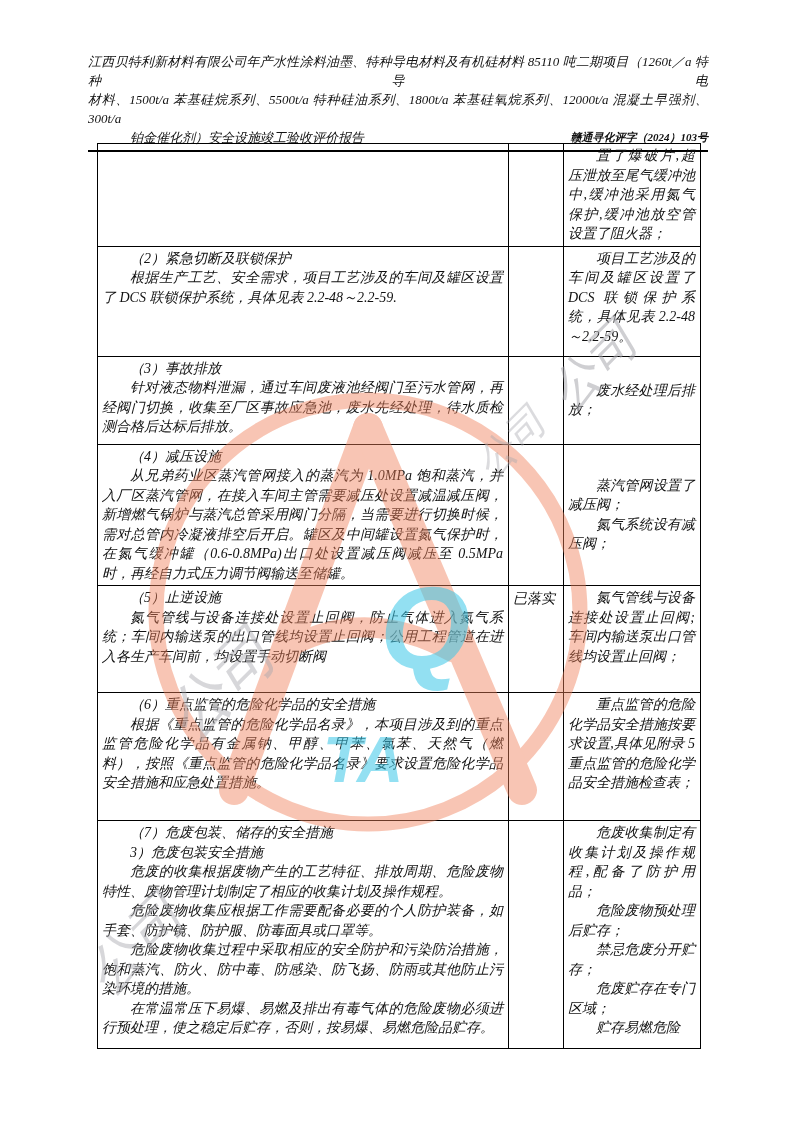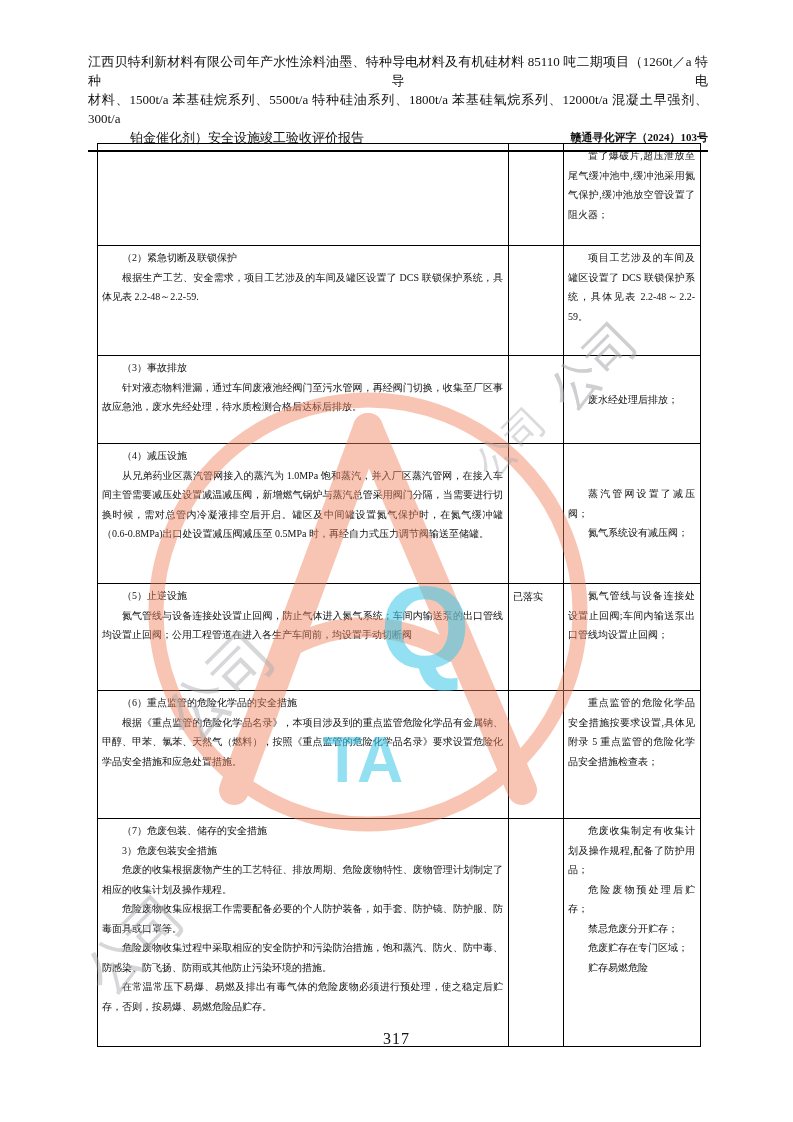--- a/index.html
+++ b/index.html
@@ -4,35 +4,36 @@
 <style>
   html,body{margin:0;padding:0;background:#e8e8e8;}
   .page{
     position:relative;
     width:793px;height:1122px;
     margin:0 auto;
     background:#ffffff;
     font-family:"Liberation Serif","DejaVu Serif",serif;
     color:#111;
     overflow:hidden;
+    font-style:italic;
   }
   
   .hdr{
     position:absolute;left:88px;top:52px;width:620px;
     font-size:13px;line-height:19px;
   }
   .hdr-line{text-align:justify;text-align-last:justify;}
   .hdr-line3{display:flex;justify-content:space-between;align-items:flex-end;margin-left:42px;}
   .doc-num{font-weight:bold;font-size:11px;white-space:nowrap;}
   .hdr-rule{border-bottom:2.5px solid #000;margin-top:3px;}
   
   table.review{
     position:absolute;left:97px;top:143px;
     width:603px;border-collapse:collapse;table-layout:fixed;
-    font-size:10px;line-height:19.5px;
+    font-size:14px;line-height:19.5px;
   }
   table.review col.c1{width:411px;}
   table.review col.c2{width:55px;}
   table.review col.c3{width:137px;}
   table.review td{
     border:1.6px solid #000;
     vertical-align:top;
     padding:2px 5px 2px 4px;
     overflow:hidden;
   }
@@ -170,15 +171,14 @@
       <path d="M 292 646 Q 368 606 452 652" stroke="#F0805A" stroke-width="20" fill="none" stroke-linecap="round"></path>
     </g>
     <text x="425" y="668" font-size="116" font-weight="bold" text-anchor="middle" fill="#3CC8E8" opacity="0.55" font-family="Liberation Sans, sans-serif">Q</text>
     <text x="363" y="782" font-size="64" font-weight="bold" text-anchor="middle" fill="#3CC8E8" opacity="0.55" font-family="Liberation Sans, sans-serif">TA</text>
     <text x="605" y="378" font-size="50" fill="#A8A8AE" opacity="0.55" text-anchor="middle" transform="rotate(-45 605 378)">公司</text>
     <text x="520" y="452" font-size="40" fill="#A8A8AE" opacity="0.4" text-anchor="middle" transform="rotate(-45 520 452)">公司</text>
     <text x="235" y="700" font-size="62" fill="#A8A8AE" opacity="0.45" text-anchor="middle" transform="rotate(-45 235 700)">公司</text>
     <text x="148" y="958" font-size="56" fill="#A8A8AE" opacity="0.45" text-anchor="middle" transform="rotate(-45 148 958)">公司</text>
   </svg>
 
-  <div class="page-num">317</div>
 
 </div>
 
 </body></html>

